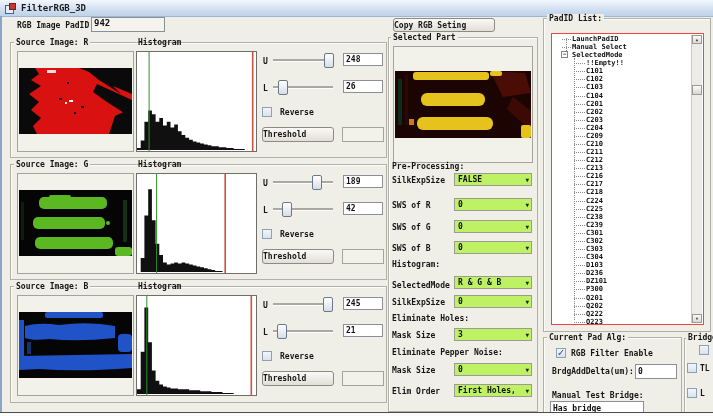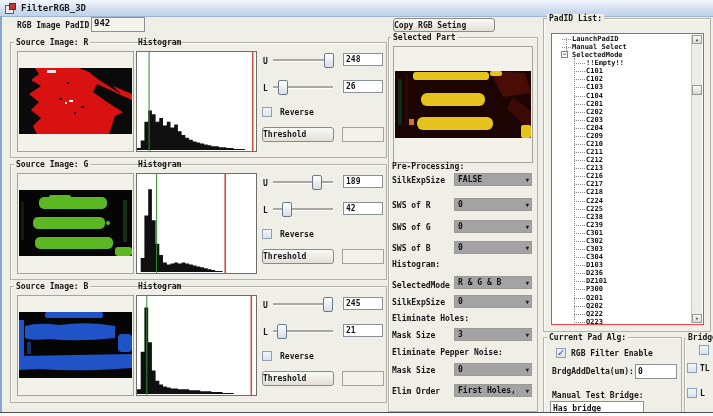--- a/index.html
+++ b/index.html
@@ -44,21 +44,21 @@
       background:linear-gradient(#ffffff,#d7dde6);}
 
   .cb{position:absolute;width:10px;height:10px;box-sizing:border-box;border:1px solid #8fa0b5;
       background:linear-gradient(#f2f6fb,#d9e2ec);}
   .cb.checked::after{content:"✓";position:absolute;left:0px;top:-2px;font:bold 10px "DejaVu Sans",sans-serif;color:#2e57a4;}
 
   .btn{position:absolute;box-sizing:border-box;border:1px solid #8b8b84;border-radius:3px;
       background:linear-gradient(#f9f9f7,#e2dfd7);font:bold 8px "DejaVu Sans Mono",monospace;
       color:#151515;text-align:left;cursor:default;}
 
-  .dropdown{position:absolute;width:78px;height:13px;background:#a3a3a3;border:1px solid #9b9b94;
+  .dropdown{position:absolute;width:78px;height:13px;background:#bef264;border:1px solid #9b9b94;
       box-sizing:border-box;font:bold 8px "DejaVu Sans Mono",monospace;color:#111;
       padding:1px 12px 0 3px;white-space:nowrap;overflow:hidden;}
   .dropdown::after{content:"▼";position:absolute;right:2px;top:2px;font-size:6px;color:#222;}
 
   
   .tree{position:absolute;background:#fff;border:1px solid #ef4444;box-sizing:border-box;overflow:hidden;}
   .tree-rows{position:absolute;left:0;top:1px;right:11px;bottom:0;}
   .tree-row{position:relative;height:8.08px;line-height:8.6px;white-space:nowrap;
       font:bold 7px "DejaVu Sans Mono",monospace;color:#111;}
   .tree-row::before{content:"";position:absolute;top:4px;border-top:1px dotted #8a8a8a;}
@@ -86,21 +86,21 @@
 <div class="titlebar">
   <span class="app-icon">
       <span class="w1"></span>
       <span class="w2"></span>
     </span>
   <span class="title-text">FilterRGB_3D</span>
 </div>
 <div class="edge-left"></div>
 
 <span class="lbl" style="left:17px;top:21px;">RGB Image PadID:</span>
-<div class="field" style="left:91px;top:17px;width:54px;height:15px;background:#f4f3ee;font-size:9px;">942</div>
+<div class="field" style="left:91px;top:17px;width:74px;height:15px;background:#f4f3ee;font-size:9px;">942</div>
 
 <div class="gb" style="left:10px;top:38px;width:377px;height:120px;">
   <div class="gb-border"></div>
   <div class="gb-cap" style="left:4px;">Source Image: R</div>
   <div class="frame" style="left:7px;top:13px;width:117px;height:101px;">
     <svg class="img-content" style="top:16px;" width="113" height="66" viewBox="0 0 113 66">
       <rect width="113" height="66" fill="#d91111"></rect>
       <path d="M0,0 L16,0 L20,6 L12,12 L22,18 L10,26 L20,34 L12,42 L22,50 L14,58 L18,66 L0,66 Z" fill="#0a0a0a"></path>
       <path d="M60,0 L113,0 L113,26 L94,18 L102,26 L80,12 L70,4 Z" fill="#0a0a0a"></path>
       <path d="M78,16 L113,32 L113,50 L88,34 L74,24 Z" fill="#0a0a0a"></path>

